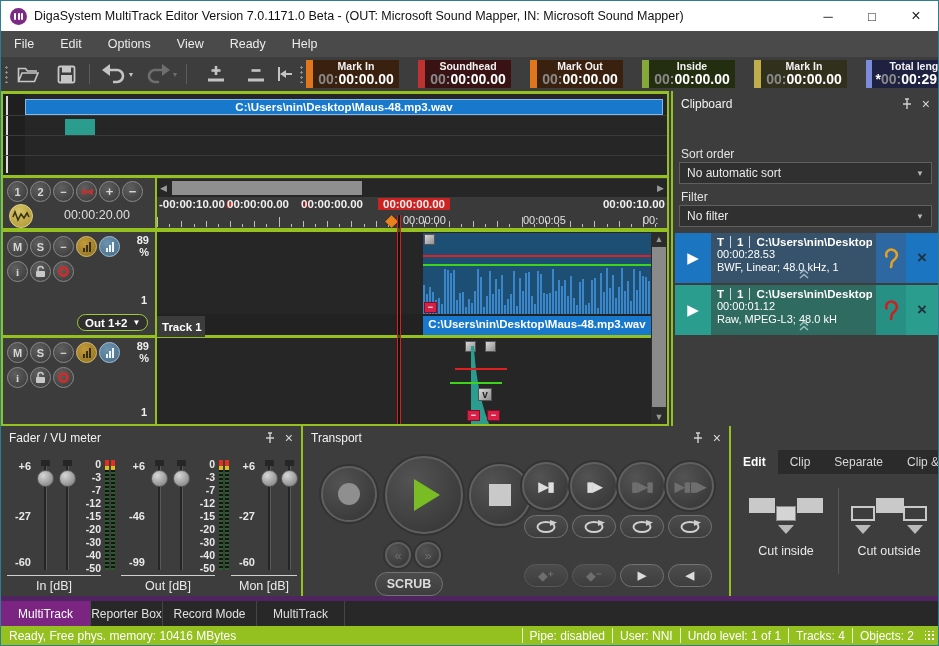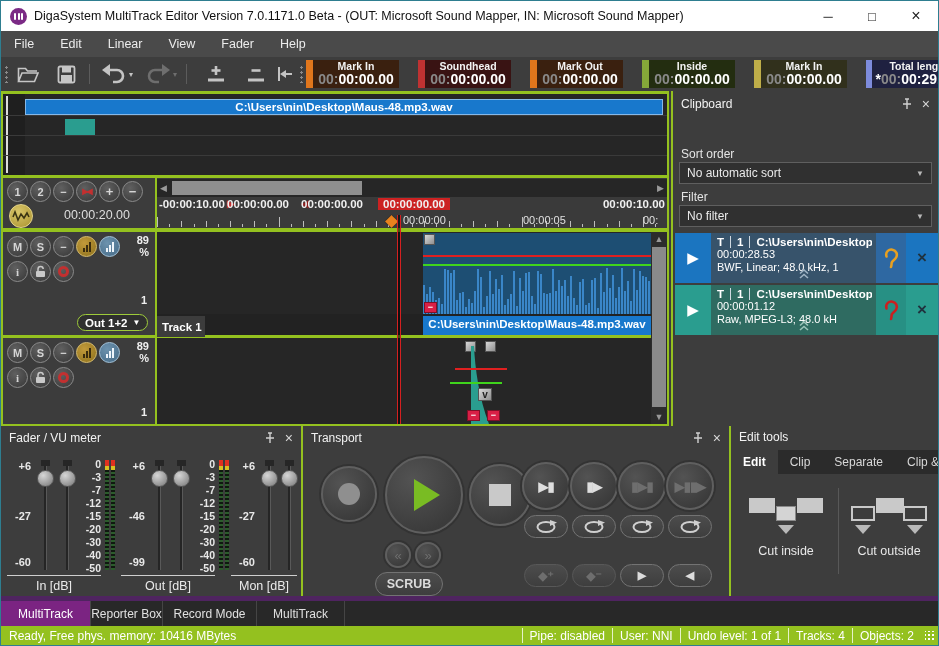--- a/index.html
+++ b/index.html
@@ -145,23 +145,23 @@
     <div class="wbtns">
       <div class="wbtn">─</div>
       <div class="wbtn">□</div>
       <div class="wbtn" style="font-size:16px;">×</div>
     </div>
   </div>
 
   <div class="abs menubar">
     <div class="menuitem">File</div>
     <div class="menuitem">Edit</div>
-    <div class="menuitem">Linear</div>
+    <div class="menuitem">Options</div>
     <div class="menuitem">View</div>
-    <div class="menuitem">Fader</div>
+    <div class="menuitem">Ready</div>
     <div class="menuitem">Help</div>
   </div>
 
   <div class="abs toolbar">
     <div class="gripv" style="left:4px;"></div>
     <div class="tbi" style="left:12px;">
       <svg width="22" height="17" viewBox="0 0 22 17">
           <path d="M1.5 15.5 v-13 h7 l2 2.5 h9.5 M1.5 15.5 l3.5 -8.5 h16 l-3.5 8.5 z" fill="none" stroke="#c6c6c6" stroke-width="1.6"></path>
         </svg>
     </div>
@@ -762,23 +762,20 @@
 
     <div class="pill dispill" style="left:221px;top:138px;width:44px;height:23px;font-size:12px;">◆⁺</div>
     <div class="pill dispill" style="left:269px;top:138px;width:44px;height:23px;font-size:12px;">◆⁻</div>
     <div class="pill" style="left:317px;top:138px;width:44px;height:23px;font-size:11px;">▶</div>
     <div class="pill" style="left:365px;top:138px;width:44px;height:23px;font-size:11px;">◀</div>
   </div>
 
   <div class="abs limecol" style="left:728px;top:425px;width:2px;height:172px;"></div>
 
   <div class="abs panel" style="left:730px;top:425px;width:207px;height:172px;">
-    <div class="phead" style="height:22px;">
-      <span class="ptitle">Edit tools</span>
-    </div>
     <div class="etabs">
       <div class="etab active">Edit</div>
       <div class="etab">Clip</div>
       <div class="etab">Separate</div>
       <div class="etab">Clip &amp; In</div>
     </div>
     <div class="toolico" style="left:18px;top:70px;width:76px;height:44px;">
       <span class="r" style="left:0;top:2px;"></span>
       <span class="r" style="left:48px;top:2px;"></span>
       <span class="r" style="left:27px;top:10px;width:20px;background:#d4d4d4;border:1px solid #8a8a8a;"></span>

